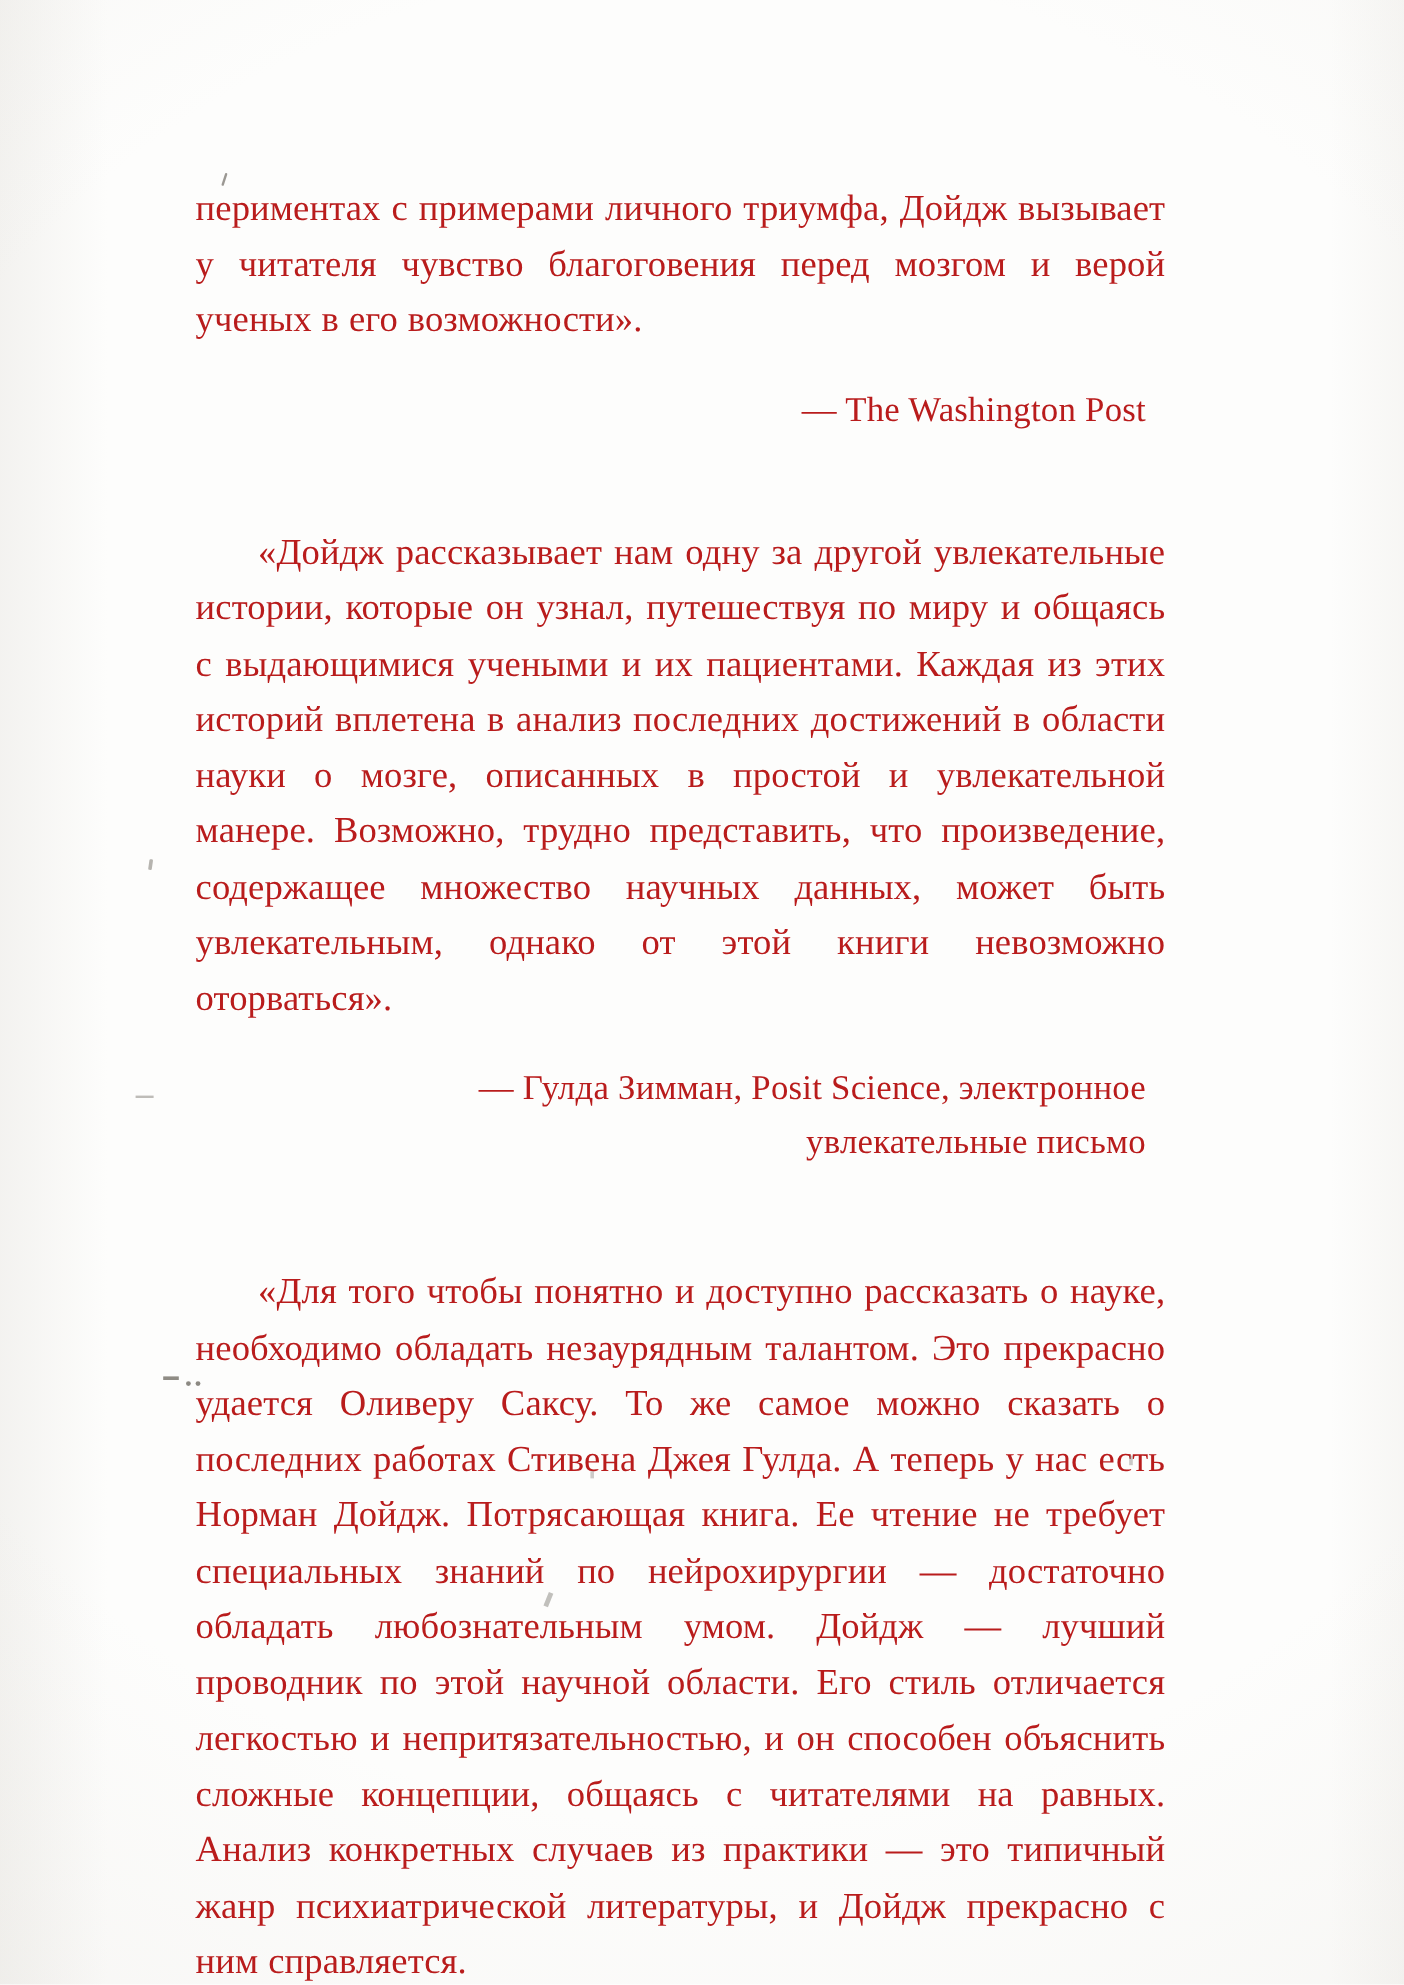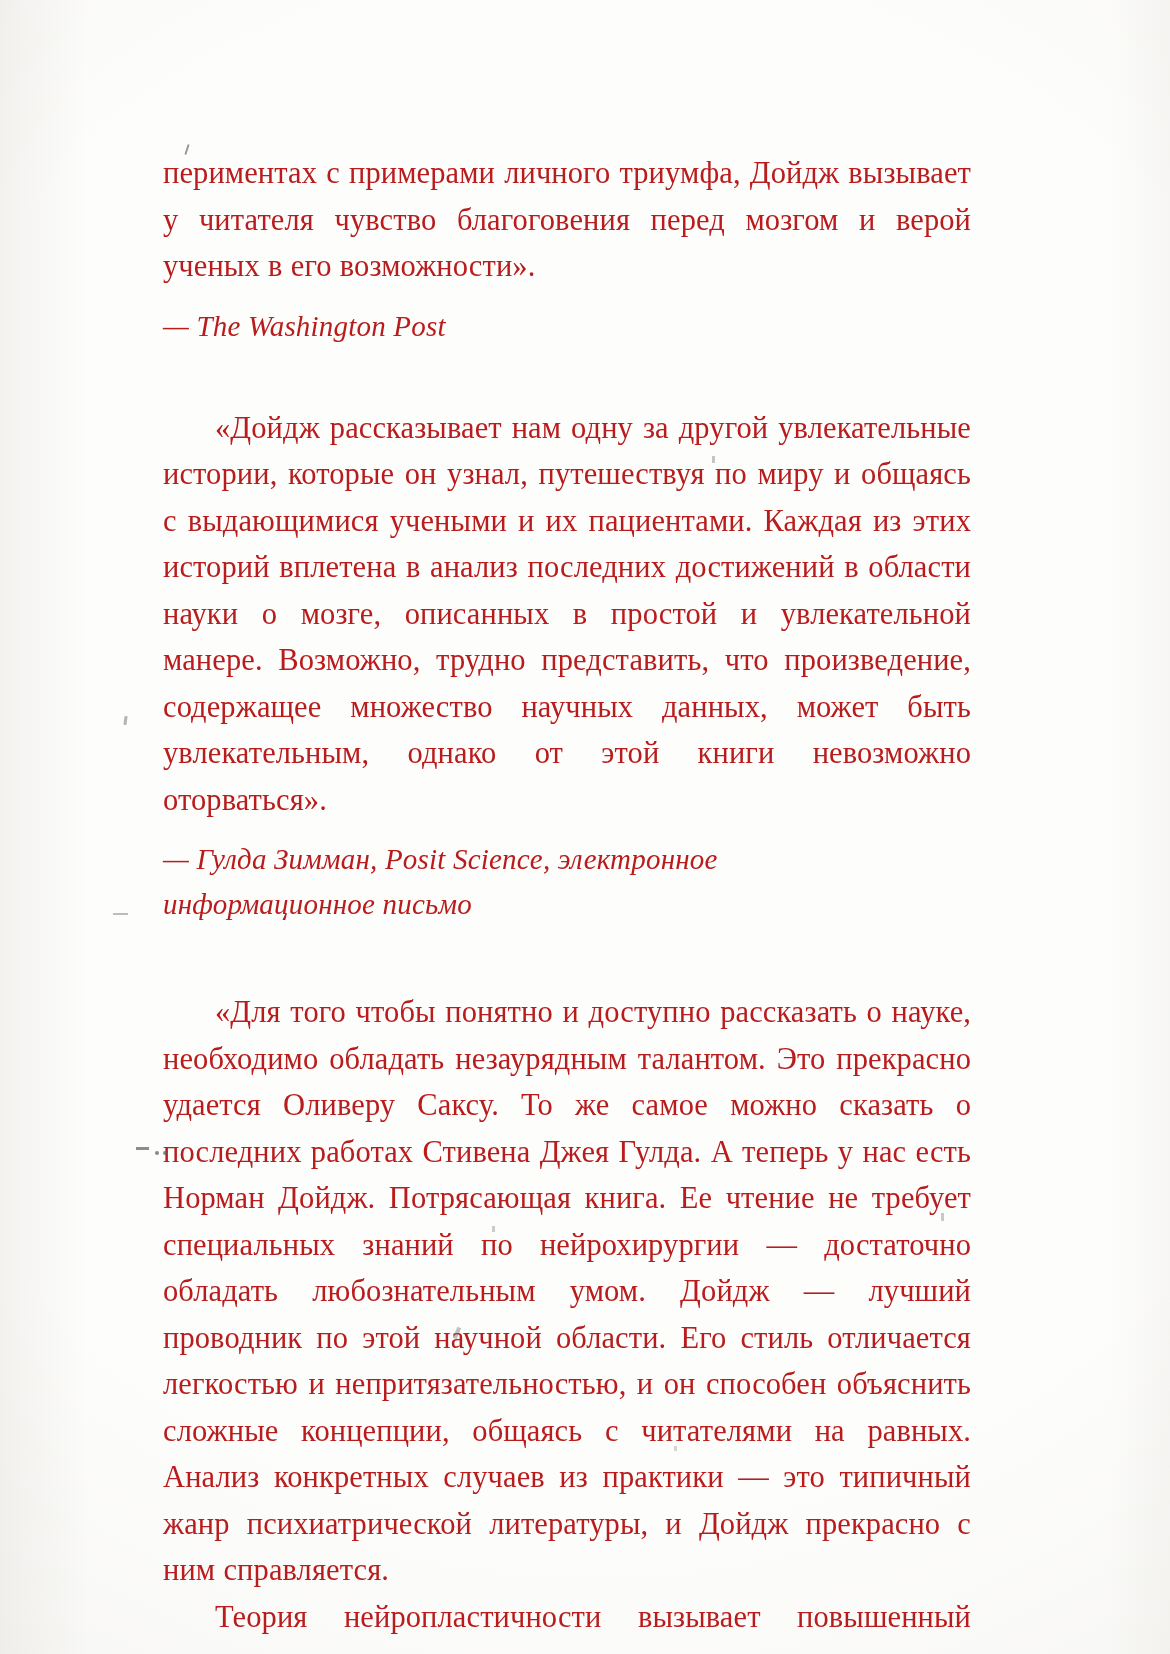--- a/index.html
+++ b/index.html
@@ -46,25 +46,24 @@
     text-align-last: left;
     letter-spacing: 0.1px;
     word-spacing: 0.5px;
   }
 
   p.para.indent {
     text-indent: 52px;
   }
 
   .attrib {
-    margin: 0;
+    margin: 16px;
     font-size: 29px;
     line-height: 45px;
-    font-style: italic;
-    text-align: left;
+    text-align: right;
     letter-spacing: 0.2px;
   }
 
   .attrib .cont {
     display: block;
   }
 
   .gap-sm { height: 14px; }
   .gap-lg { height: 56px; }
   .gap-xl { height: 62px; }
@@ -104,21 +103,21 @@
     <p class="attrib">— The Washington Post</p>
 
     <div class="gap-lg"></div>
 
     <p class="para indent">«Дойдж рассказывает нам одну за другой увлекательные истории, которые он узнал, путешествуя по миру и общаясь с выдающимися учеными и их пациентами. Каждая из этих историй вплетена в анализ последних достижений в области науки о мозге, описанных в простой и увлекательной манере. Возможно, трудно представить, что произведение, содержащее множество научных данных, может быть увлекательным, однако от этой книги невозможно оторваться».</p>
 
     <div class="gap-sm"></div>
 
     <p class="attrib">
       <span class="cont">— Гулда Зимман, Posit Science, электронное</span>
-      <span class="cont">информационное письмо</span>
+      <span class="cont">увлекательные письмо</span>
     </p>
 
     <div class="gap-xl"></div>
 
     <p class="para indent">«Для того чтобы понятно и доступно рассказать о науке, необходимо обладать незаурядным талантом. Это прекрасно удается Оливеру Саксу. То же самое можно сказать о последних работах Стивена Джея Гулда. А теперь у нас есть Норман Дойдж. Потрясающая книга. Ее чтение не требует специальных знаний по нейрохирургии — достаточно обладать любознательным умом. Дойдж — лучший проводник по этой научной области. Его стиль отличается легкостью и непритязательностью, и он способен объяснить сложные концепции, общаясь с читателями на равных. Анализ конкретных случаев из практики — это типичный жанр психиатрической литературы, и Дойдж прекрасно с ним справляется.</p>
 
     <p class="para indent">Теория нейропластичности вызывает повышенный интерес, потому что она переворачивает наши представления о мозге. Она говорит нам о том, что мозг вовсе не представляет собой набор специализированных частей, каждая из которых имеет определенное место и функцию, а является</p>
 
   </div>
 

